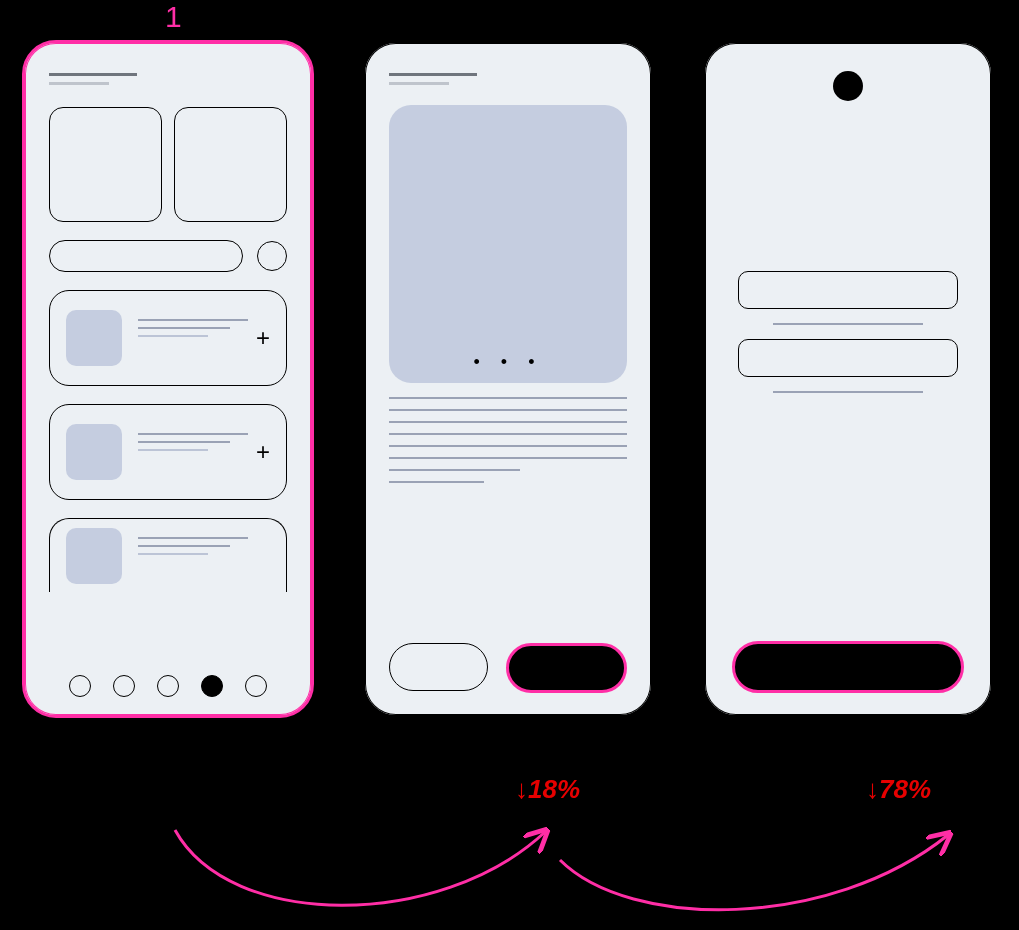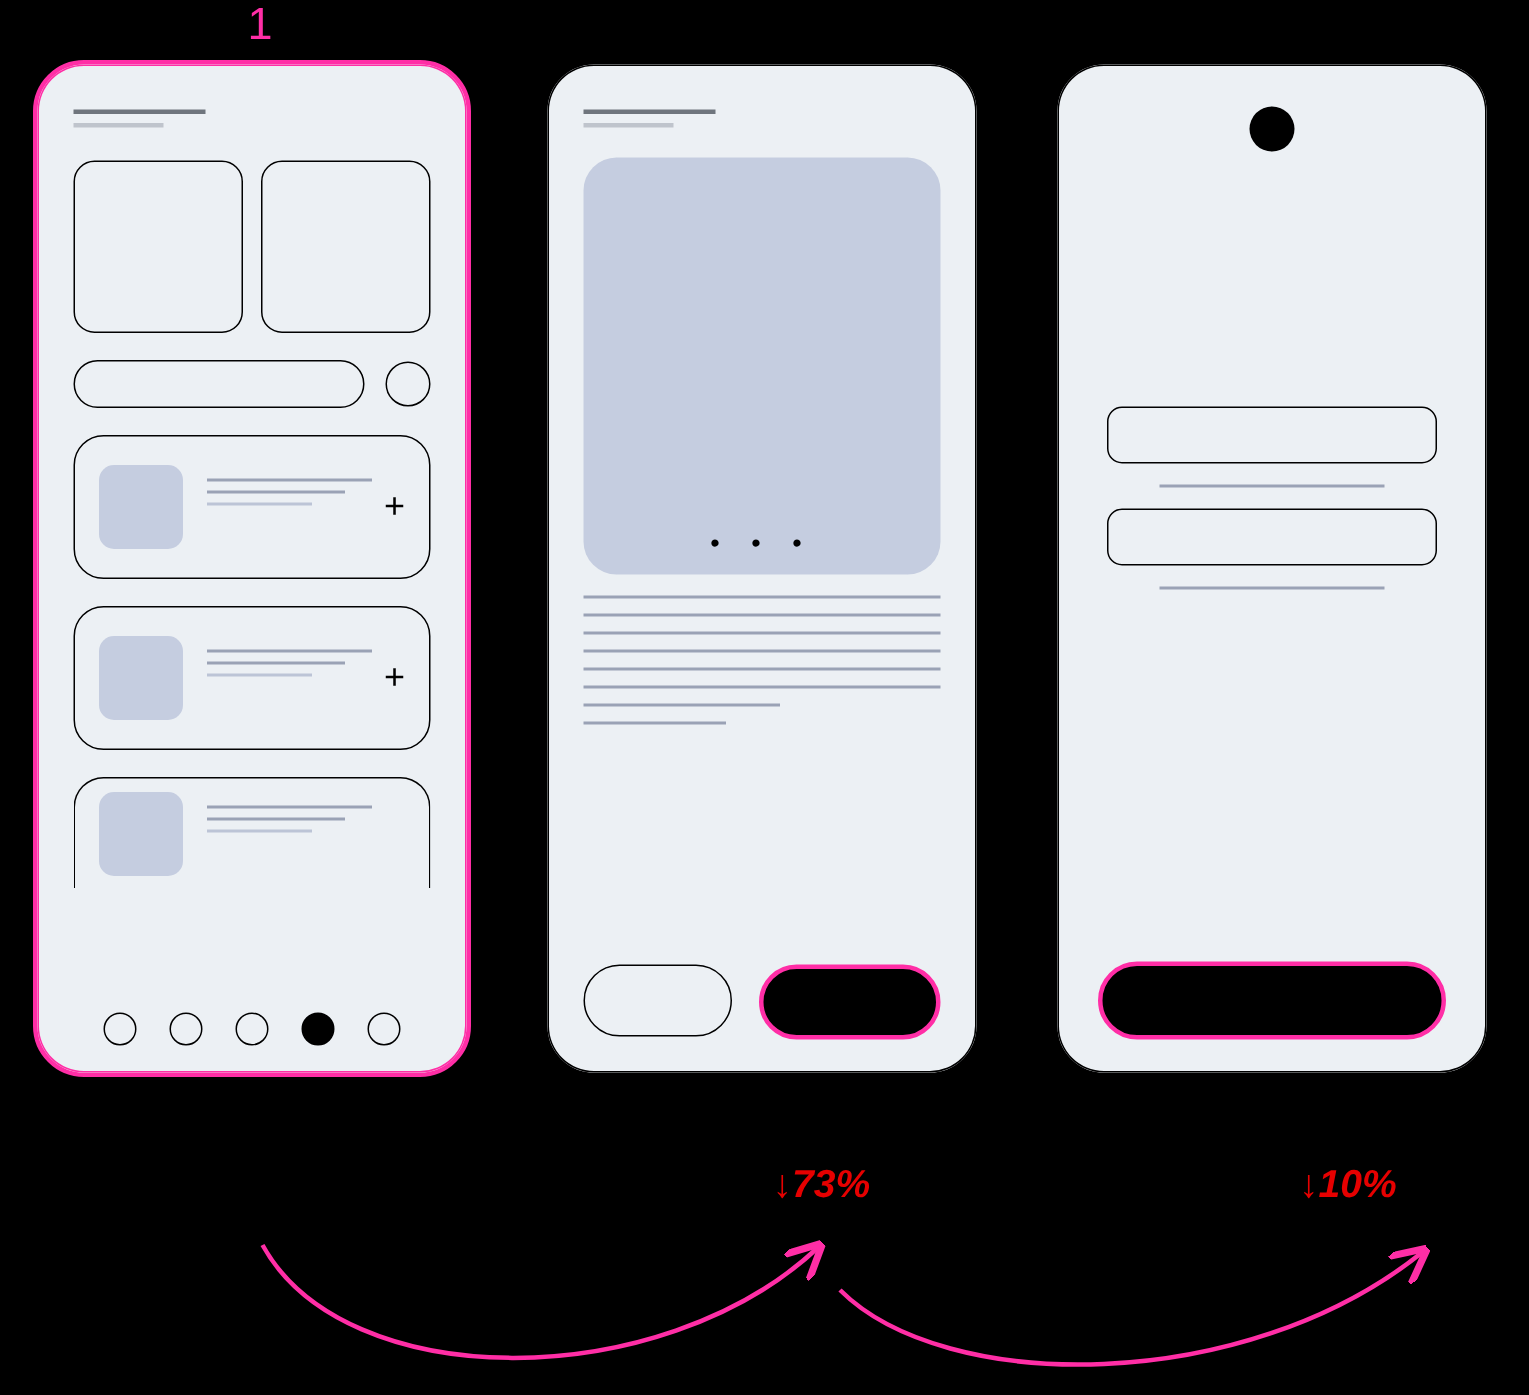--- a/index.html
+++ b/index.html
@@ -171,22 +171,22 @@
 </style>
 </head>
 <body>
 
 <div class="stage">
 
   <div class="step-label l1">1</div>
   <div class="step-label l2">2</div>
   <div class="step-label l3">3</div>
 
-  <div class="dropoff drop1">↓73%</div>
-  <div class="dropoff drop2">↓10%</div>
+  <div class="dropoff drop1">↓18%</div>
+  <div class="dropoff drop2">↓78%</div>
 
   <div class="phone p1">
     <div class="titlebar">
       <div class="line1"></div>
         <div class="line2"></div>
     </div>
     <div class="cards-row">
       <div class="card-tile"></div>
       <div class="card-tile"></div>
     </div>

